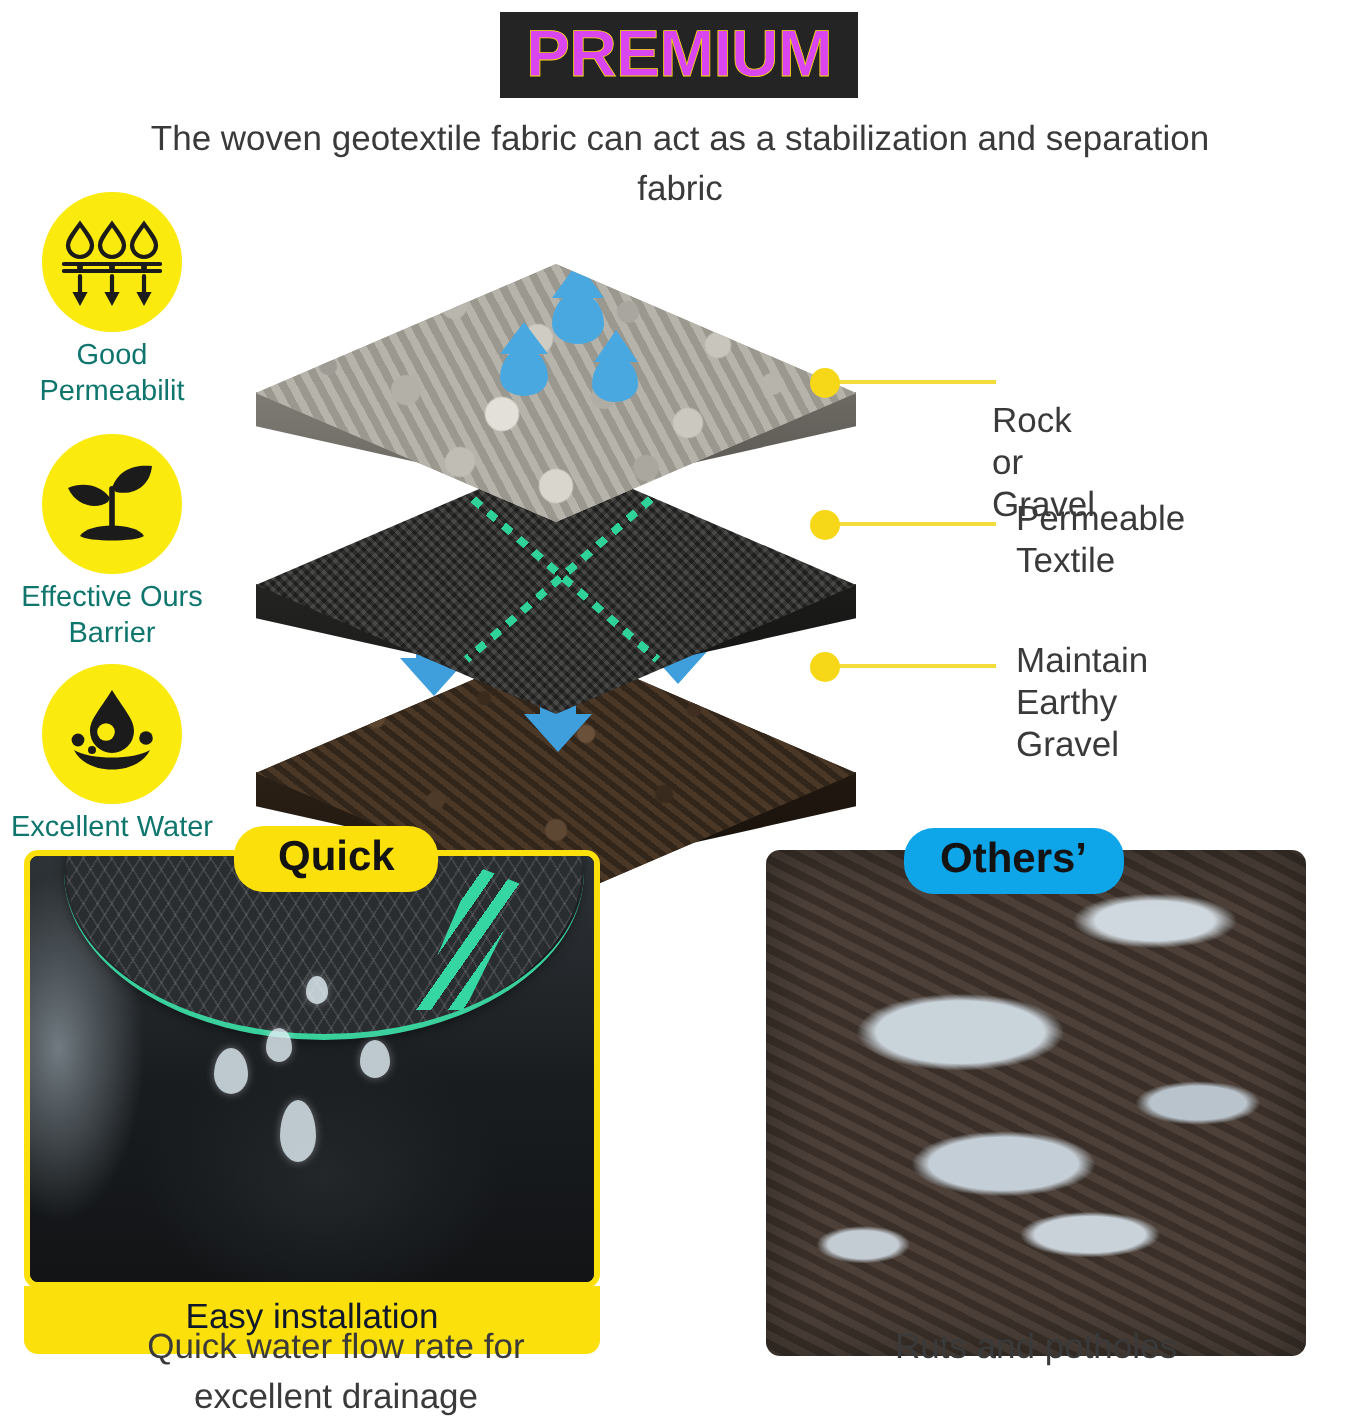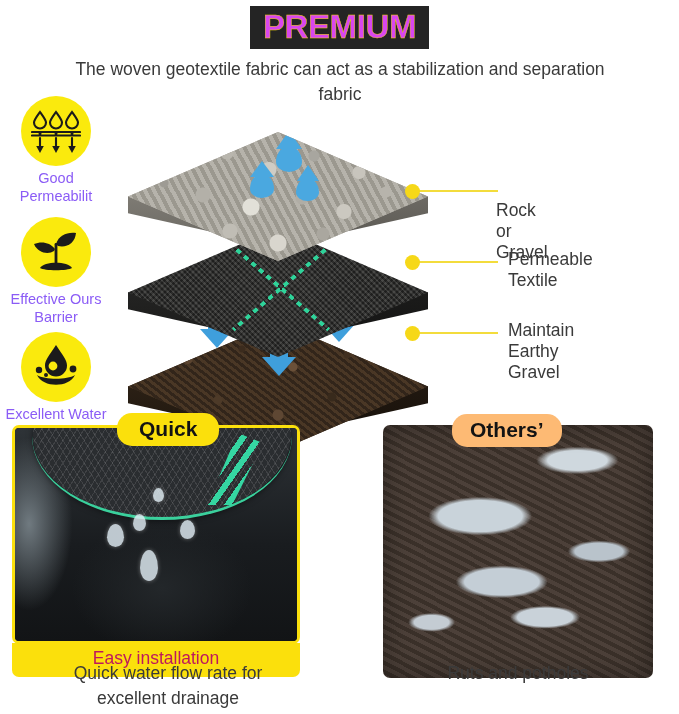--- a/index.html
+++ b/index.html
@@ -49,21 +49,21 @@
   #feature-2{ top:332px; }
 
   .feature-badge{
     width:70px; height:70px; border-radius:50%;
     background:#faea0d;
     display:flex; align-items:center; justify-content:center;
     position:relative;
   }
   .feature-label{
     margin-top:4px; text-align:center;
-    font-size:14.5px; line-height:17.5px; color:#8b5cf6;
+    font-size:14.5px; line-height:17.5px; color:#0f766e;
     width:112px;
   }
 
   
   #stack{
     position:absolute; left:128px; top:132px; width:300px; height:292px;
   }
   .layer{
     position:absolute; left:0; width:300px; height:168px;
   }
@@ -258,21 +258,21 @@
   #odrop-4{ left:138px; top:60px; width:11px; height:14px; }
 
   #ours-caption-bar{
     width:288px; height:34px; margin-top:-1px;
     background:#fbe00c;
     border:3px solid #fbe00c;
     border-top:none;
     border-radius:0 0 7px 7px;
     display:flex; align-items:center; justify-content:center;
   }
-  #ours-caption-bar span{ font-size:17.5px; color:#be185d; }
+  #ours-caption-bar span{ font-size:17.5px; color:#0f172a; }
 
   #ours-pill{
     position:absolute; left:105px; top:-12px;
     background:#fbe00c; border-radius:15px;
     padding:4px 22px 5px 22px;
     z-index:5;
   }
   #ours-pill span{ font-size:21px; font-weight:bold; color:#131313; }
 
   #others-frame{
@@ -284,21 +284,21 @@
       radial-gradient(ellipse 46px 15px at 60% 76%, #c9d2d9 0 60%, transparent 76%),
       radial-gradient(ellipse 40px 14px at 80% 50%, #b9c3cb 0 60%, transparent 78%),
       radial-gradient(ellipse 54px 18px at 72% 14%, #cfd8de 0 55%, transparent 76%),
       radial-gradient(ellipse 30px 12px at 18% 78%, #c4ccd3 0 58%, transparent 78%),
       repeating-linear-gradient(27deg, #4c4039 0 4px, #3a3029 4px 8px),
       linear-gradient(160deg,#5b4d43 0%,#40362e 48%,#554840 100%);
     box-shadow:inset 0 0 26px rgba(0,0,0,.35);
   }
   #others-pill{
     position:absolute; left:69px; top:-11px;
-    background:#fdba74; border-radius:15px;
+    background:#0ea5e9; border-radius:15px;
     padding:4px 18px 5px 18px; z-index:5;
   }
   #others-pill span{ font-size:21px; font-weight:bold; color:#131313; }
 
   .panel-caption{
     position:absolute; text-align:center;
     font-size:17.5px; line-height:25px; color:#3a3a3a;
     white-space:pre-line;
   }
   #caption-ours{ left:10px; top:236px; width:292px; }

